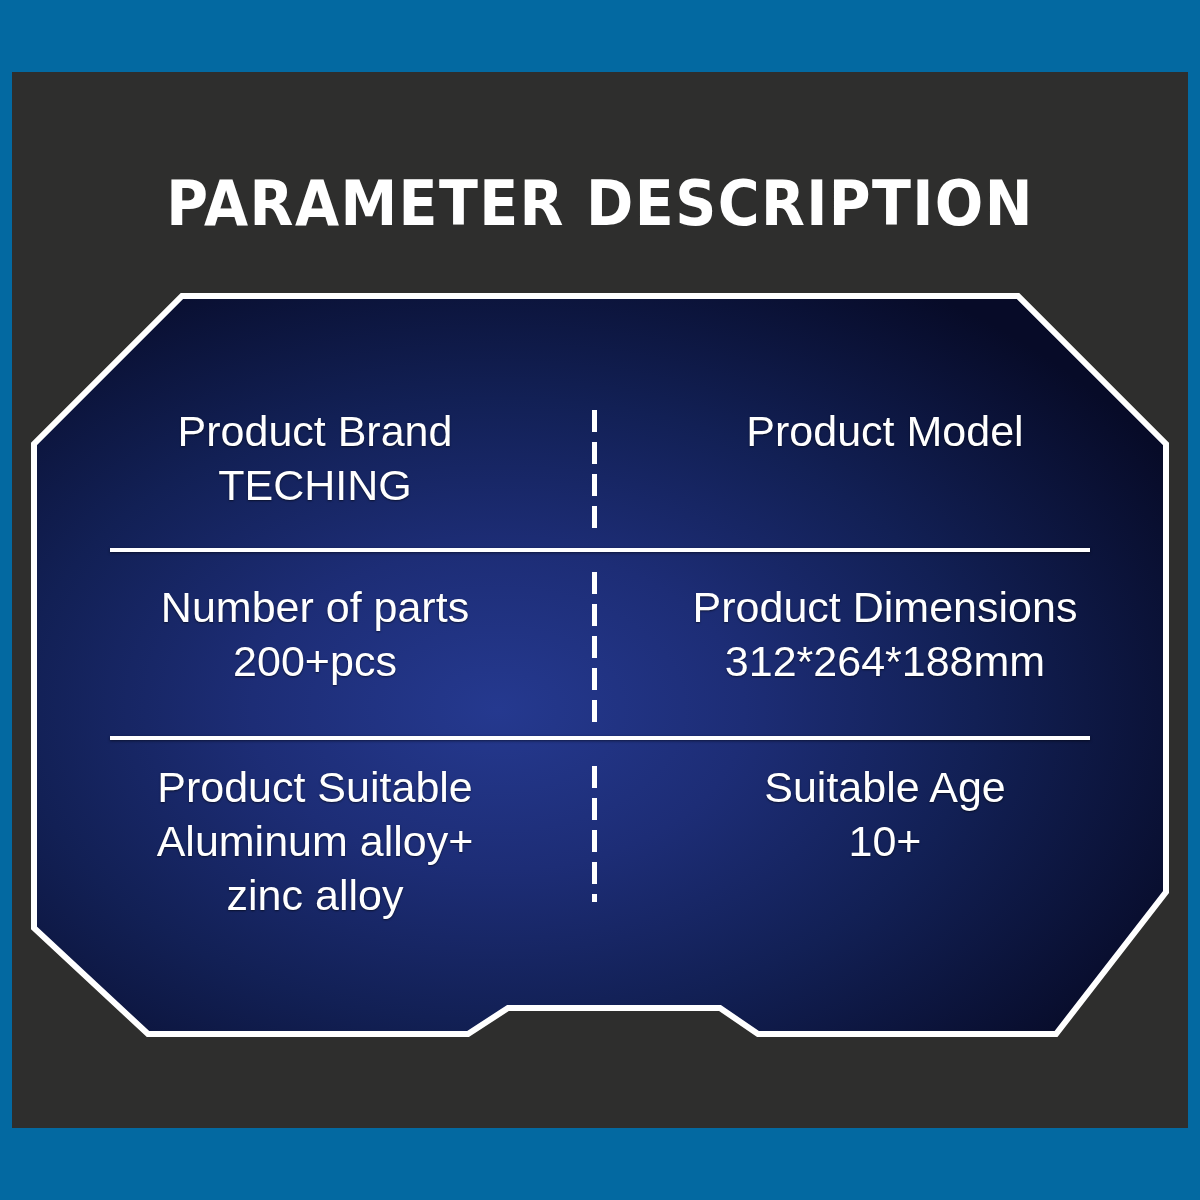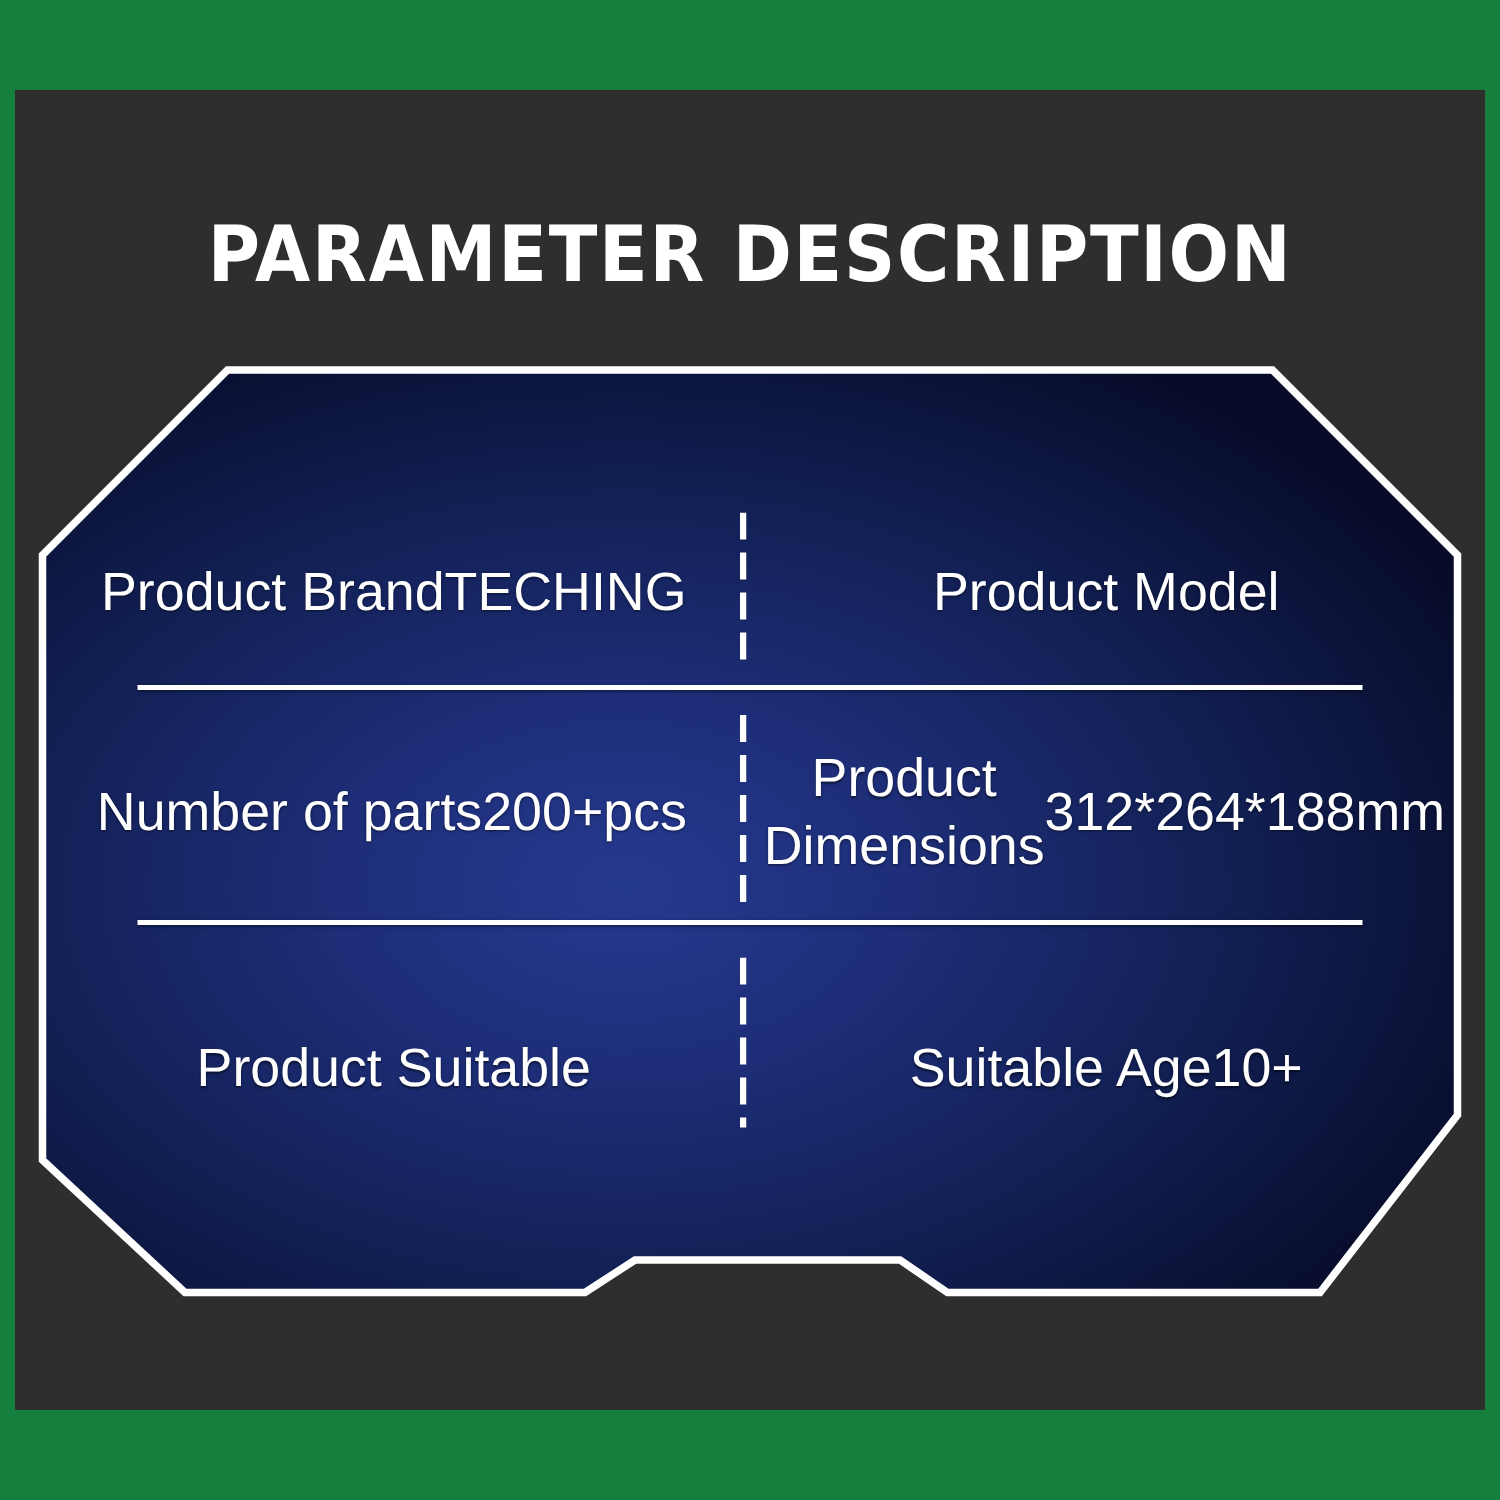--- a/index.html
+++ b/index.html
@@ -4,21 +4,21 @@
 <style>
   html, body {
     margin: 0;
     padding: 0;
     background: #ffffff;
   }
   #stage {
     position: relative;
     width: 1200px;
     height: 1200px;
-    background: #15803d;
+    background: #0369a1;
     overflow: hidden;
     font-family: "Liberation Sans", sans-serif;
   }
 
   
   #backdrop {
     position: absolute;
     left: 12px;
     top: 72px;
     width: 1176px;
@@ -74,22 +74,23 @@
     width: 1140px;
     display: flex;
   }
   .row-1 { top: 112px;  height: 140px; }
   .row-2 { top: 288px;  height: 140px; }
   .row-3 { top: 468px;  height: 190px; }
 
   .cell {
     flex: 1 1 50%;
     display: flex;
+    flex-direction: column;
     align-items: center;
-    justify-content: center;
+    justify-content: flex-start;
     color: #ffffff;
     text-align: center;
     padding: 0 14px;
     box-sizing: border-box;
   }
   .cell .label,
   .cell .value {
     font-size: 43px;
     line-height: 54px;
     font-weight: 400;
@@ -170,20 +171,22 @@
       </div>
       <div class="cell">
         <div class="label">Product Dimensions</div>
         <div class="value">312*264*188mm</div>
       </div>
     </div>
 
     <div class="row row-3">
       <div class="cell">
         <div class="label">Product Suitable</div>
+        <div class="value">Aluminum alloy+
+zinc alloy</div>
       </div>
       <div class="cell">
         <div class="label">Suitable Age</div>
         <div class="value">10+</div>
       </div>
     </div>
 
   </div>
 </div>
 

